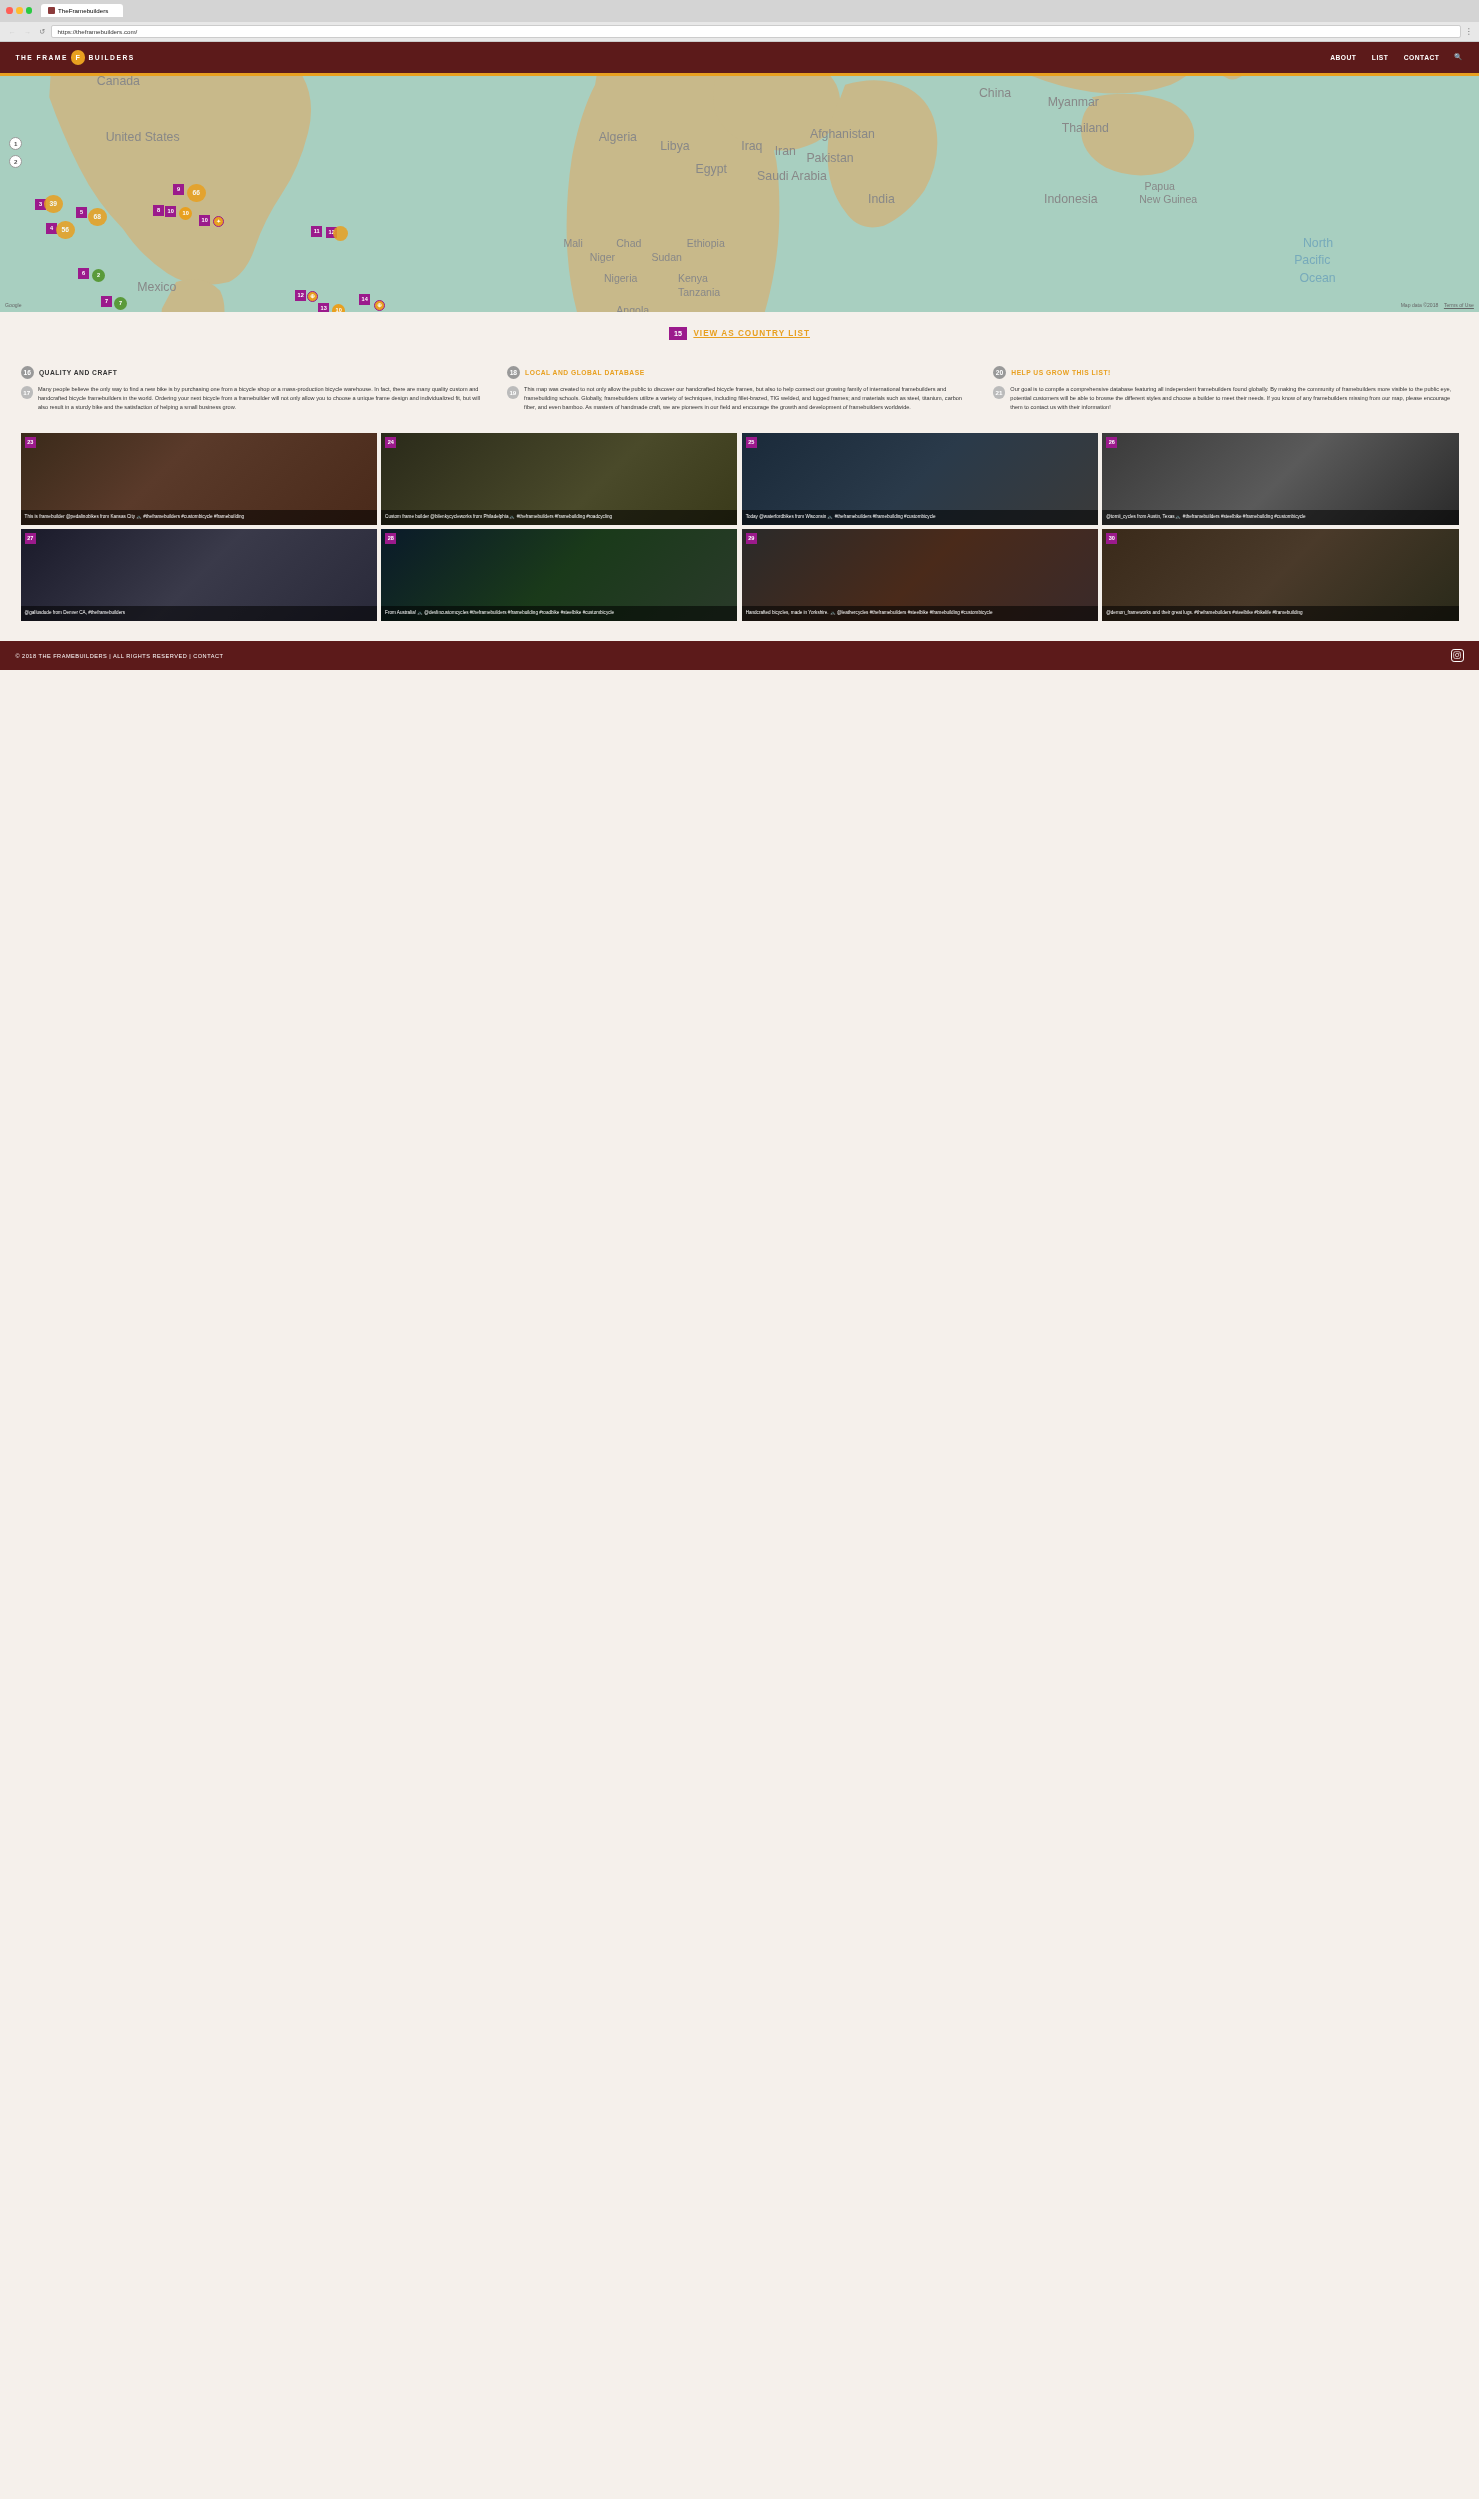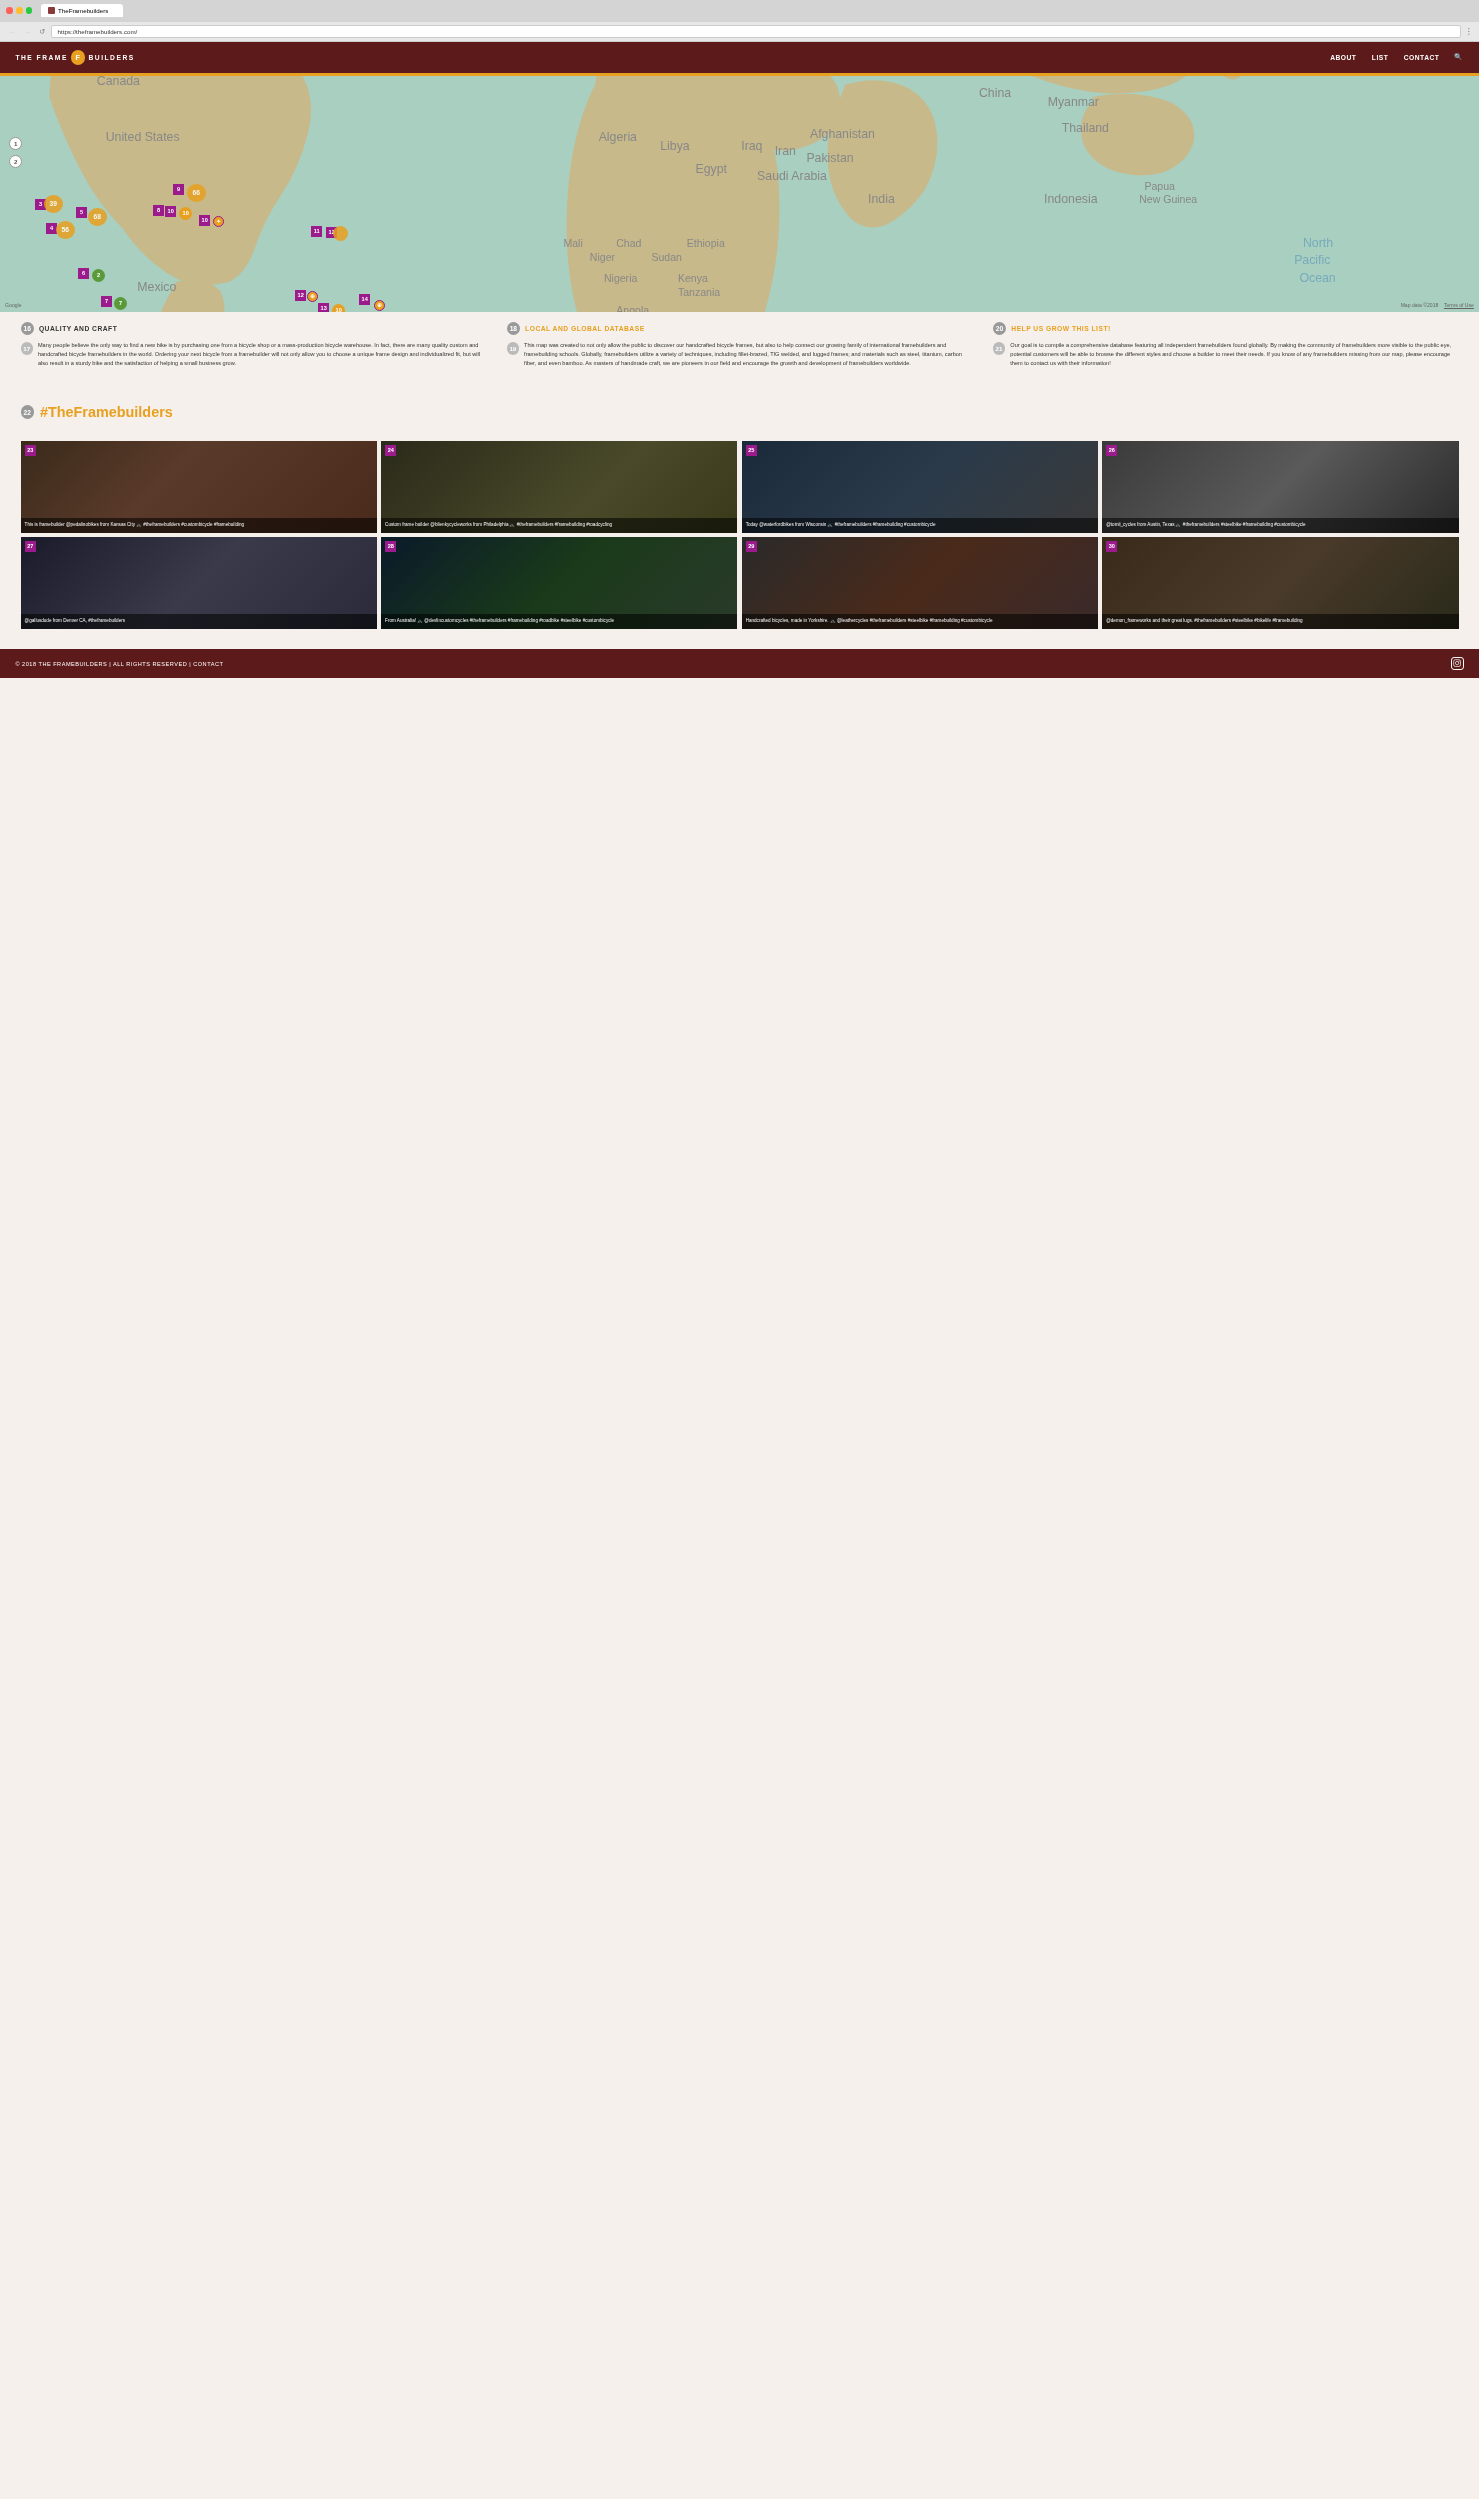--- a/index.html
+++ b/index.html
@@ -421,20 +421,24 @@
 
   <div class="map-footer">Google</div>
   <div class="map-footer-right">
     <span>Map data ©2018</span>
     <span style="margin-left:4.1px; text-decoration:underline; cursor:pointer;">Terms of Use</span>
   </div>
 </div>
 
 <div class="content-wrapper">
 
+  <div class="country-list-section">
+    <div class="country-list-badge">15</div>
+    <a class="country-list-link" href="#">VIEW AS COUNTRY LIST</a>
+  </div>
 
   <div class="info-columns">
     <div class="info-col">
       <div class="info-col-header">
         <div class="info-badge">16</div>
         <div class="info-title">QUALITY AND CRAFT</div>
       </div>
       <div class="info-body-row">
         <div class="info-num-badge">17</div>
         <div class="info-text">Many people believe the only way to find a new bike is by purchasing one from a bicycle shop or a mass-production bicycle warehouse. In fact, there are many quality custom and handcrafted bicycle framebuilders in the world. Ordering your next bicycle from a framebuilder will not only allow you to choose a unique frame design and individualized fit, but will also result in a sturdy bike and the satisfaction of helping a small business grow.</div>
@@ -455,26 +459,20 @@
         <div class="info-badge">20</div>
         <div class="info-title orange">HELP US GROW THIS LIST!</div>
       </div>
       <div class="info-body-row">
         <div class="info-num-badge">21</div>
         <div class="info-text">Our goal is to compile a comprehensive database featuring all independent framebuilders found globally. By making the community of framebuilders more visible to the public eye, potential customers will be able to browse the different styles and choose a builder to meet their needs. If you know of any framebuilders missing from our map, please encourage them to contact us with their information!</div>
       </div>
     </div>
   </div>
 
-  <div class="hashtag-section">
-    <div class="hashtag-header">
-      <div class="hashtag-badge">22</div>
-      <div class="hashtag-title">#TheFramebuilders</div>
-    </div>
-  </div>
 
   <div class="photo-grid">
 
     <div class="photo-item photo-1">
       <div class="photo-num-badge">23</div>
       <div class="photo-overlay">This is framebuilder @pedalinobikes from Kansas City 🚲 #theframebuilders #custombicycle #framebuilding</div>
     </div>
     <div class="photo-item photo-2">
       <div class="photo-num-badge">24</div>
       <div class="photo-overlay">Custom frame builder @bilenkycycleworks from Philadelphia 🚲 #theframebuilders #framebuilding #roadcycling</div>

